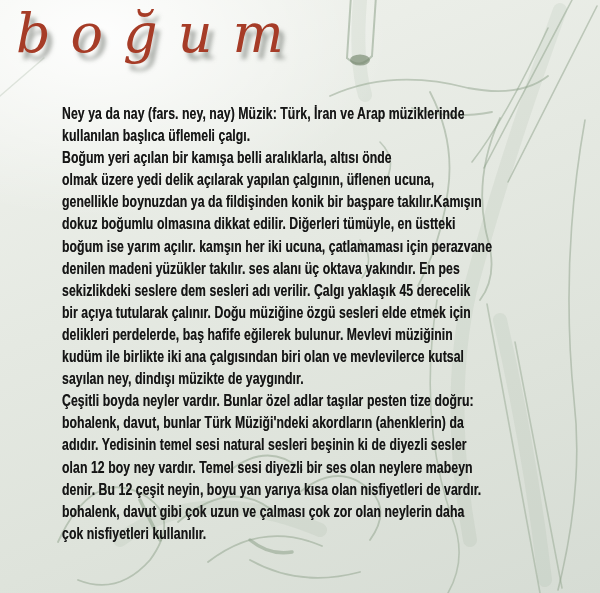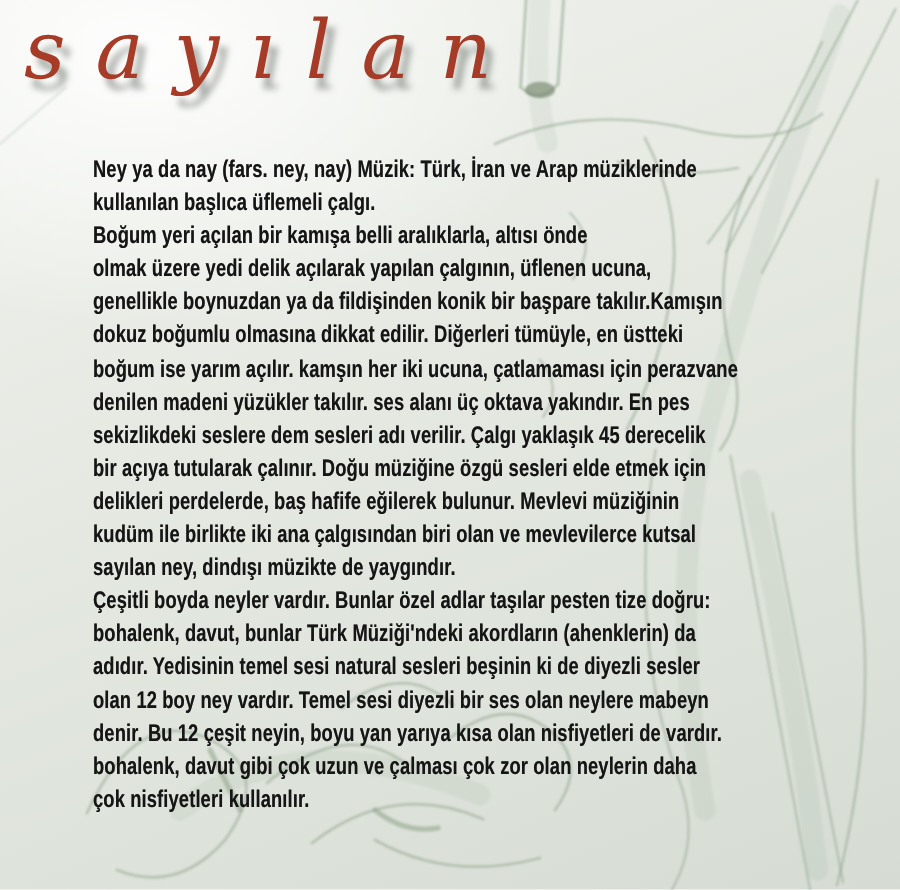--- a/index.html
+++ b/index.html
@@ -98,21 +98,21 @@
     </g>
     <g opacity="0.55" stroke-width="3.5">
       <path d="M140,500 L160,540"></path>
       <path d="M250,540 Q270,556 292,552"></path>
     </g>
 
     <path d="M0,96 L44,58" opacity="0.25" stroke-width="1.4"></path>
   </g>
 </svg>
 
-<h1 class="page-title">sayılan</h1>
+<h1 class="page-title">boğum</h1>
 
 <div class="article">Ney ya da nay (fars. ney, nay) Müzik: Türk, İran ve Arap müziklerinde
 kullanılan başlıca üflemeli çalgı.
 Boğum yeri açılan bir kamışa belli aralıklarla, altısı önde
 olmak üzere yedi delik açılarak yapılan çalgının, üflenen ucuna,
 genellikle boynuzdan ya da fildişinden konik bir başpare takılır.Kamışın
 dokuz boğumlu olmasına dikkat edilir. Diğerleri tümüyle, en üstteki
 boğum ise yarım açılır. kamşın her iki ucuna, çatlamaması için perazvane
 denilen madeni yüzükler takılır. ses alanı üç oktava yakındır. En pes
 sekizlikdeki seslere dem sesleri adı verilir. Çalgı yaklaşık 45 derecelik

